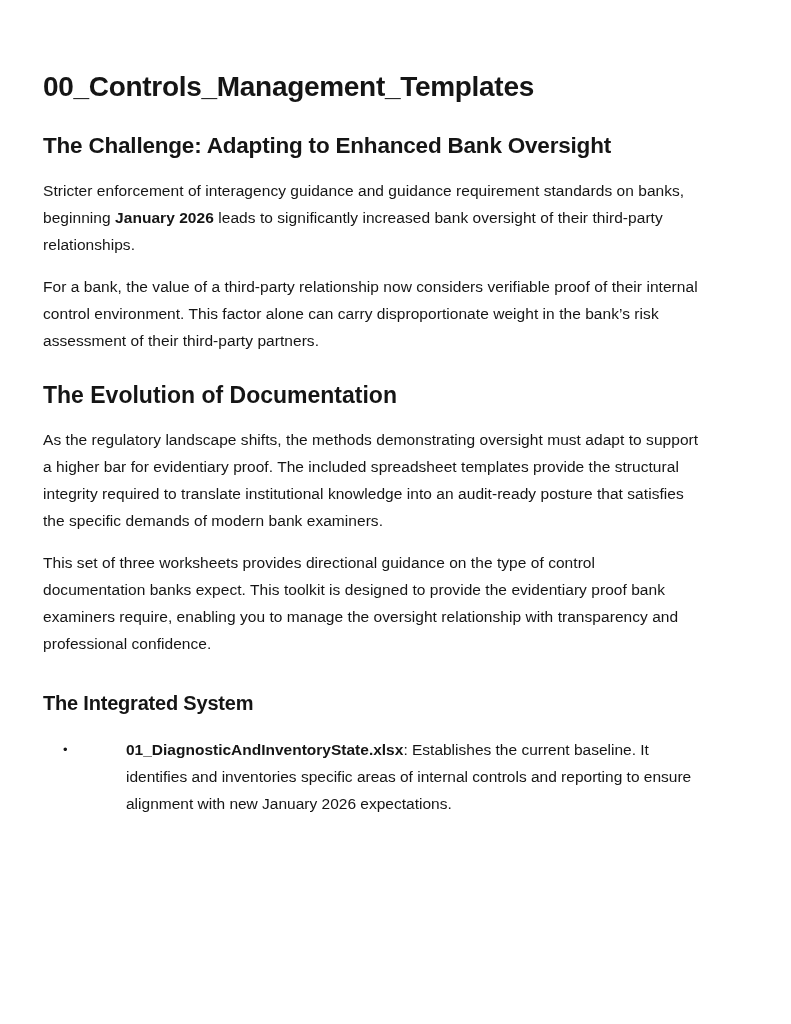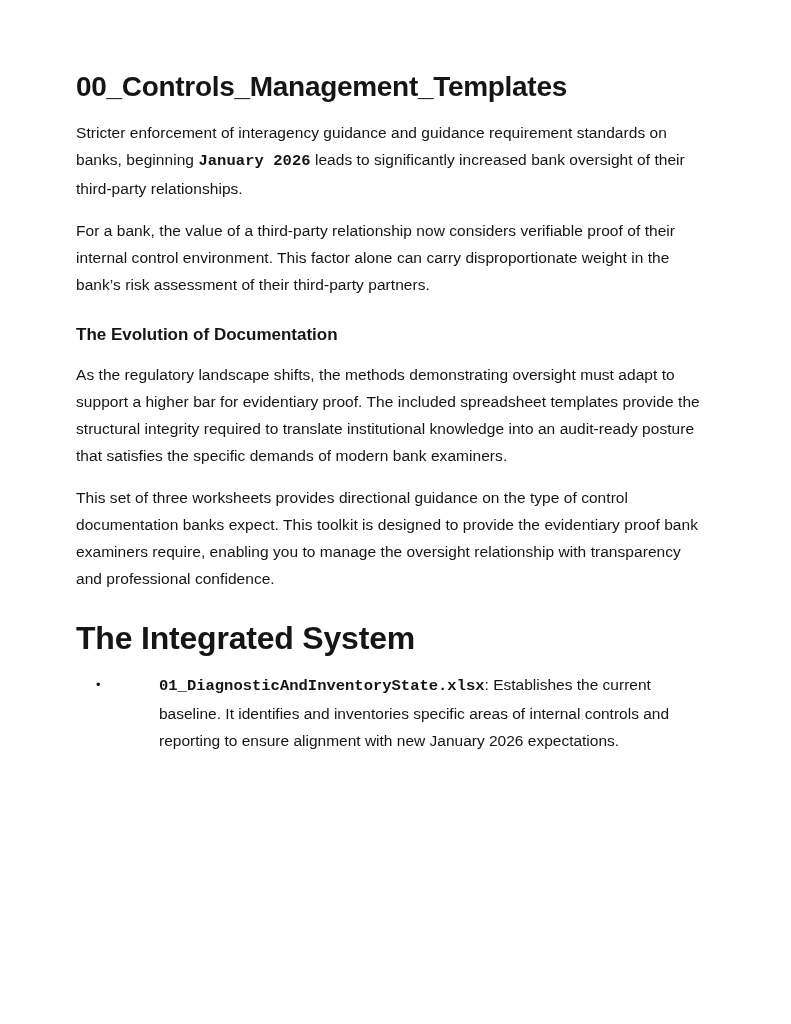--- a/index.html
+++ b/index.html
@@ -10,42 +10,42 @@
   body {
     width: 791px;
     height: 1024px;
     font-family: "Liberation Sans", "DejaVu Sans", sans-serif;
     color: #151515;
     overflow: hidden;
   }
   .doc {
     box-sizing: border-box;
     width: 791px;
-    padding: 70px 90px 40px 76px;
+    padding: 70px 90px 40px 43px;
   }
   .doc h1 {
     font-size: 28px;
     line-height: 1.2;
     font-weight: 700;
     letter-spacing: -0.3px;
     margin: 0 0 10px 0;
   }
   .doc h2 {
     font-size: 22.5px;
     line-height: 32px;
     font-weight: 700;
     letter-spacing: -0.2px;
     margin: 26px 0 14px 0;
   }
   .doc h2.h2-system {
-    font-size: 32px;
+    font-size: 20px;
     margin-top: 30px;
   }
   .doc h3 {
-    font-size: 17px;
+    font-size: 23px;
     line-height: 1.4;
     font-weight: 700;
     margin: 25px 0 13px 0;
   }
   .doc p {
     font-size: 15.5px;
     line-height: 27px;
     margin: 15px 0;
     letter-spacing: 0.05px;
   }
@@ -65,29 +65,30 @@
     width: 31px;
     padding-left: 20px;
     box-sizing: content-box;
     font-size: 13px;
     line-height: 27px;
   }
   .bullet-text {
     flex: 1 1 auto;
     margin-left: 32px;
   }
-  .b { font-weight: 700; font-family: Liberation Mono, monospace; }
+  .b { font-weight: 700; }
 </style>
 </head>
 <body>
 
 <div class="doc">
 
   <h1>00_Controls_Management_Templates</h1>
 
+  <h2>The Challenge: Adapting to Enhanced Bank Oversight</h2>
 
   <p><span>Stricter enforcement of interagency guidance and guidance requirement standards on banks, beginning </span><span class="b">January 2026</span><span> leads to significantly increased bank oversight of their third-party relationships.</span></p>
 
   <p>For a bank, the value of a third-party relationship now considers verifiable proof of their internal control environment. This factor alone can carry disproportionate weight in the bank’s risk assessment of their third-party partners.</p>
 
   <h3>The Evolution of Documentation</h3>
 
   <p>As the regulatory landscape shifts, the methods demonstrating oversight must adapt to support a higher bar for evidentiary proof. The included spreadsheet templates provide the structural integrity required to translate institutional knowledge into an audit-ready posture that satisfies the specific demands of modern bank examiners.</p>
 
 

